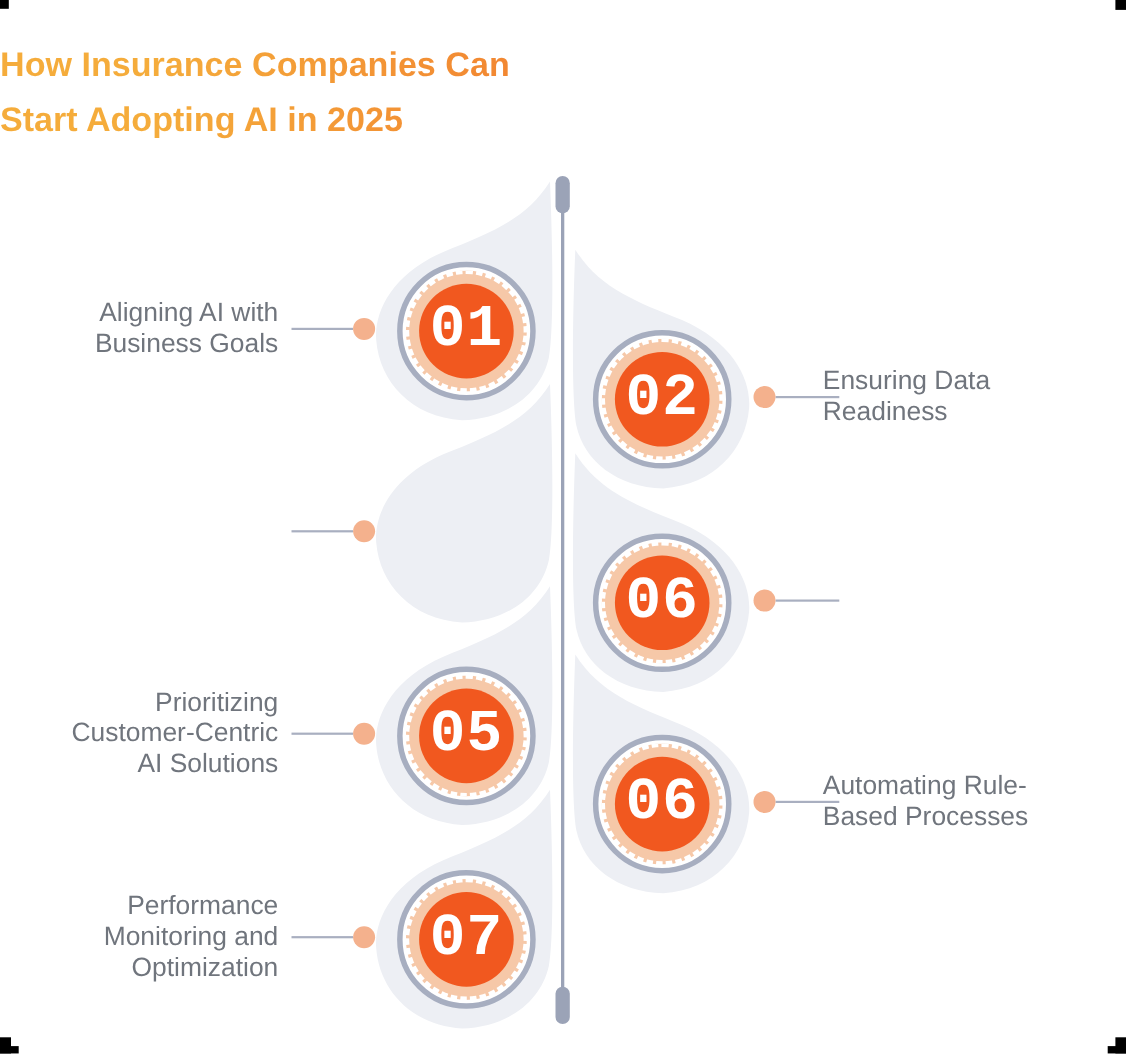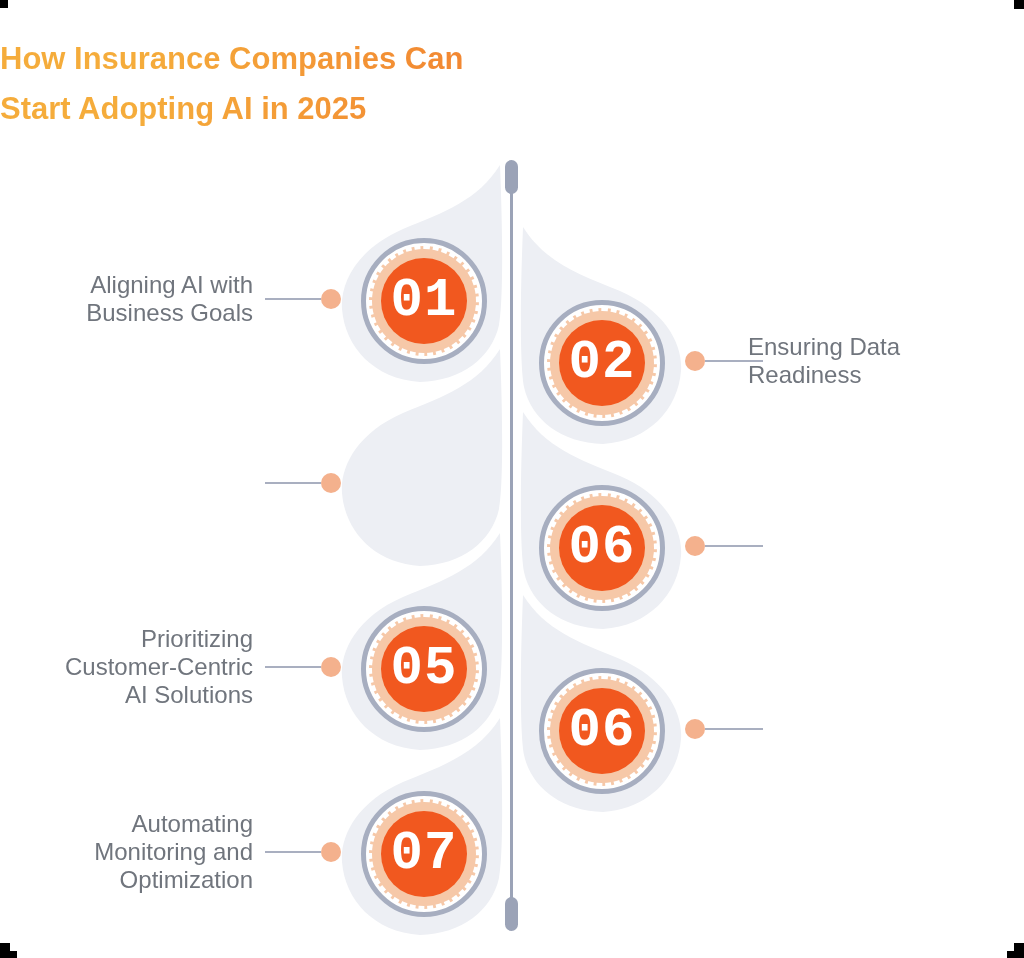--- a/index.html
+++ b/index.html
@@ -144,29 +144,31 @@
 Customer-Centric
 AI Solutions</div>
   <div class="conn" style="left:265px;top:666px;width:56px"></div>
   <div class="dot" style="left:321px;top:657px"></div>
   <div class="circle" style="left:361px;top:606px">
     <div class="circle-mid">
       <div class="circle-core">05</div>
     </div>
   </div>
 
+  <div class="label label-right" style="top:729px">Automating Rule-
+Based Processes</div>
   <div class="conn" style="left:705px;top:728px;width:58px"></div>
   <div class="dot" style="left:685px;top:719px"></div>
   <div class="circle" style="left:539px;top:668px">
     <div class="circle-mid">
       <div class="circle-core">06</div>
     </div>
   </div>
 
-  <div class="label label-left" style="top:852px">Automating
+  <div class="label label-left" style="top:852px">Performance
 Monitoring and
 Optimization</div>
   <div class="conn" style="left:265px;top:851px;width:56px"></div>
   <div class="dot" style="left:321px;top:842px"></div>
   <div class="circle" style="left:361px;top:791px">
     <div class="circle-mid">
       <div class="circle-core">07</div>
     </div>
   </div>
 

